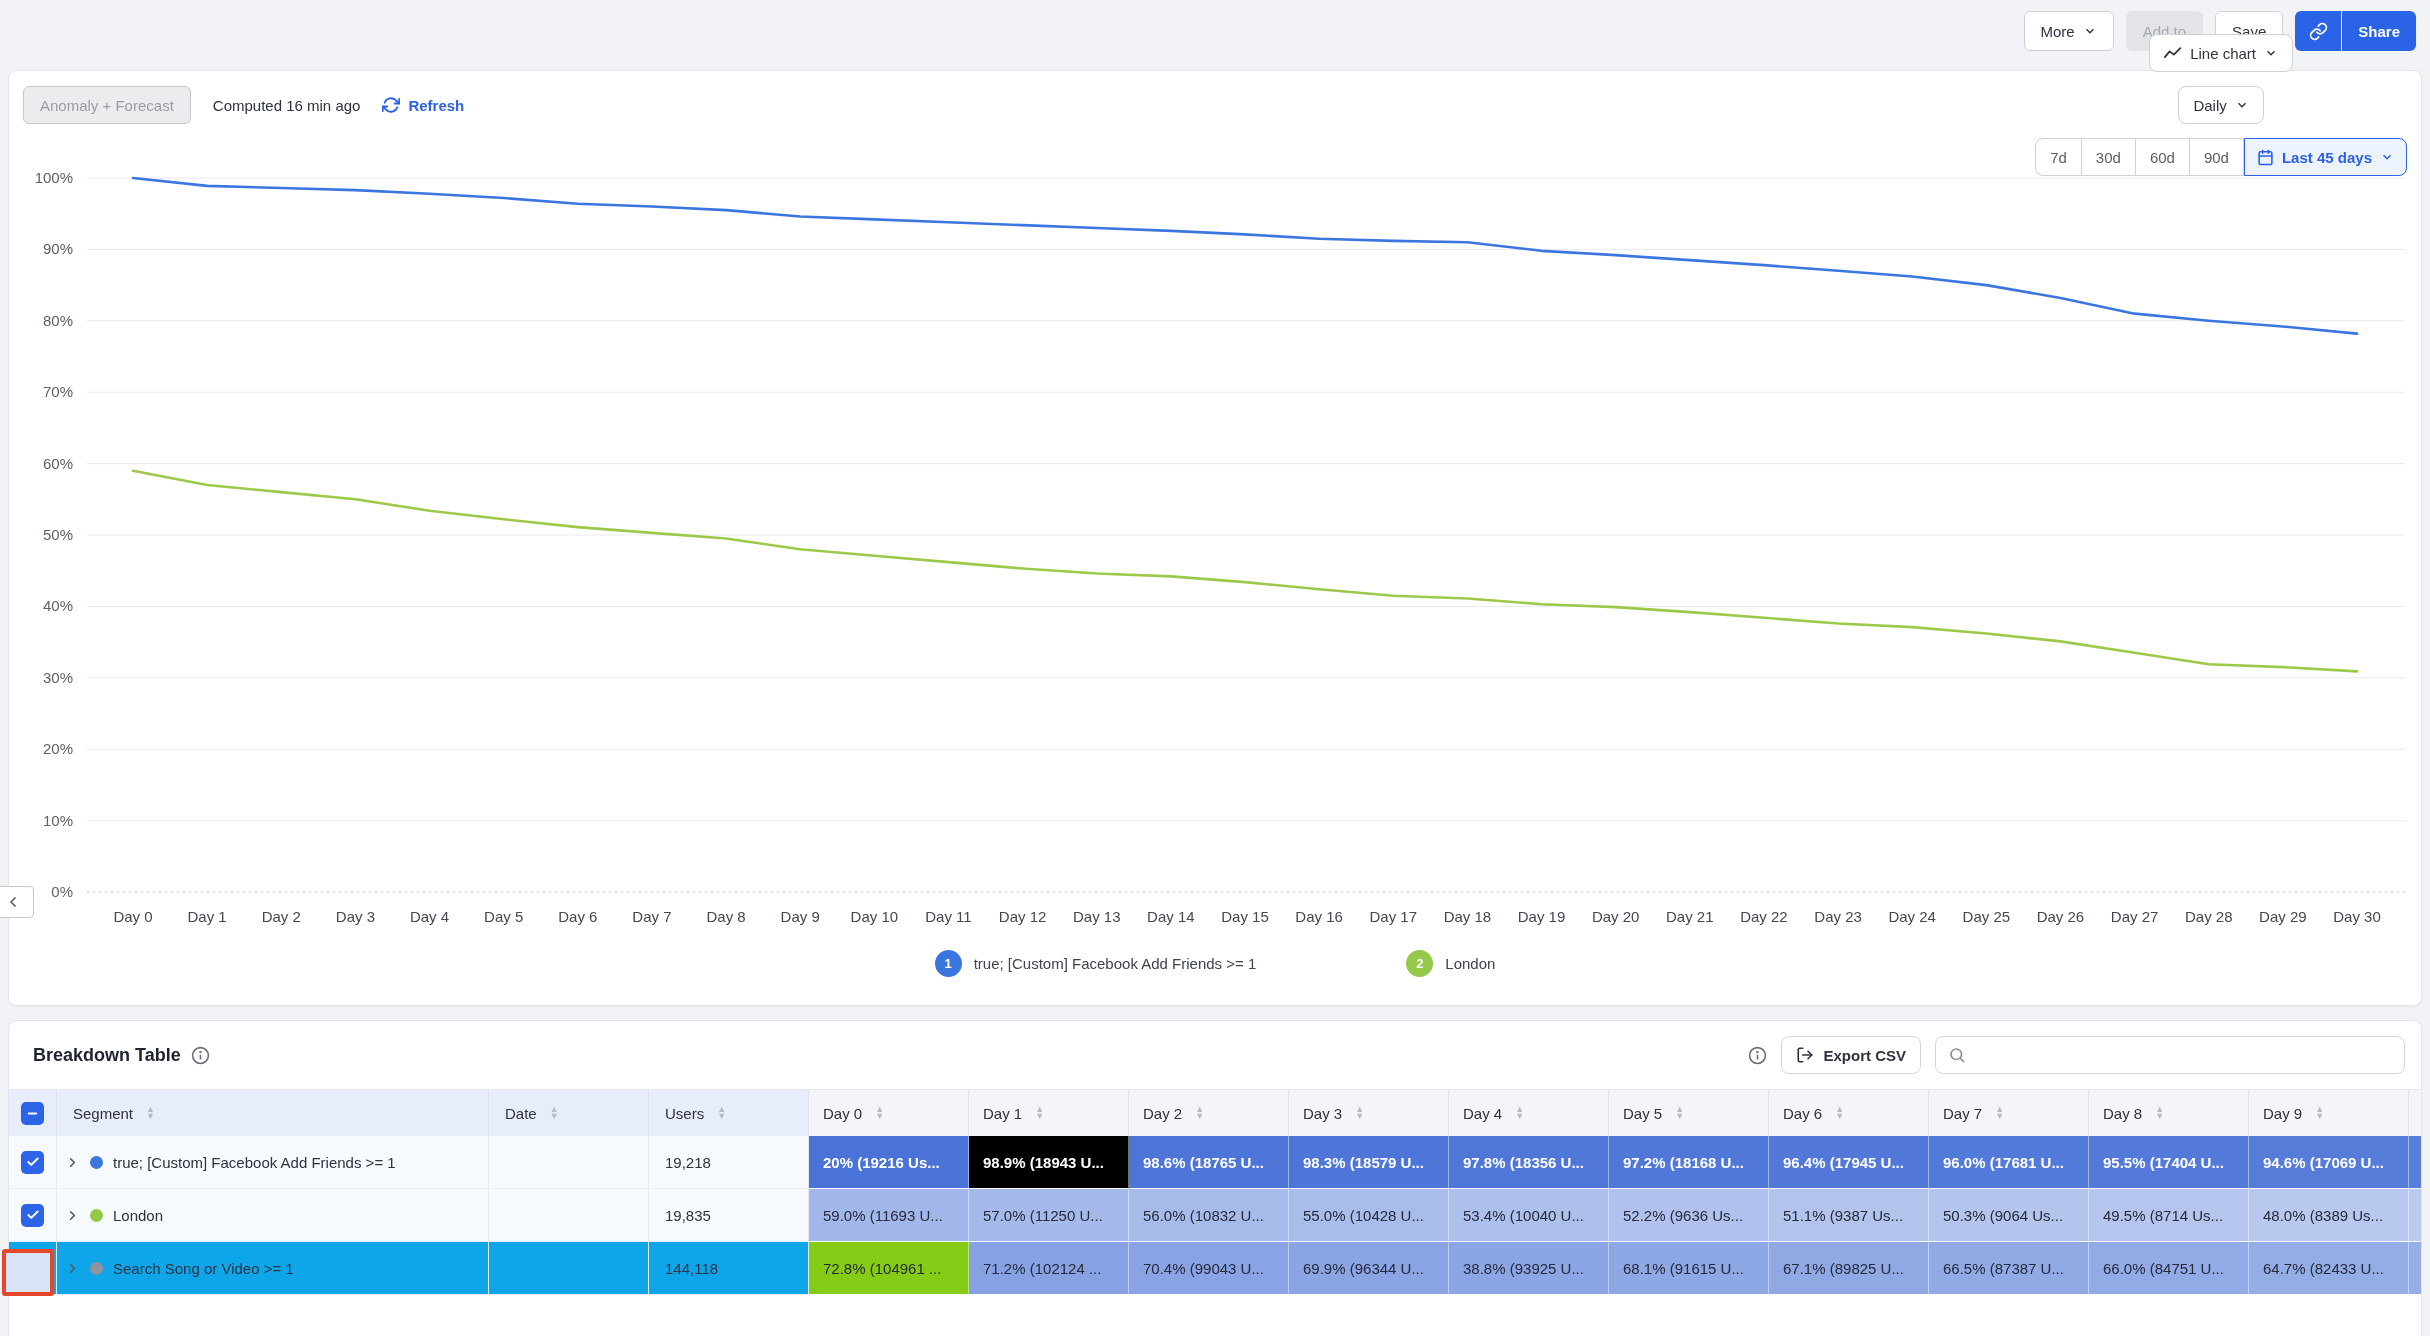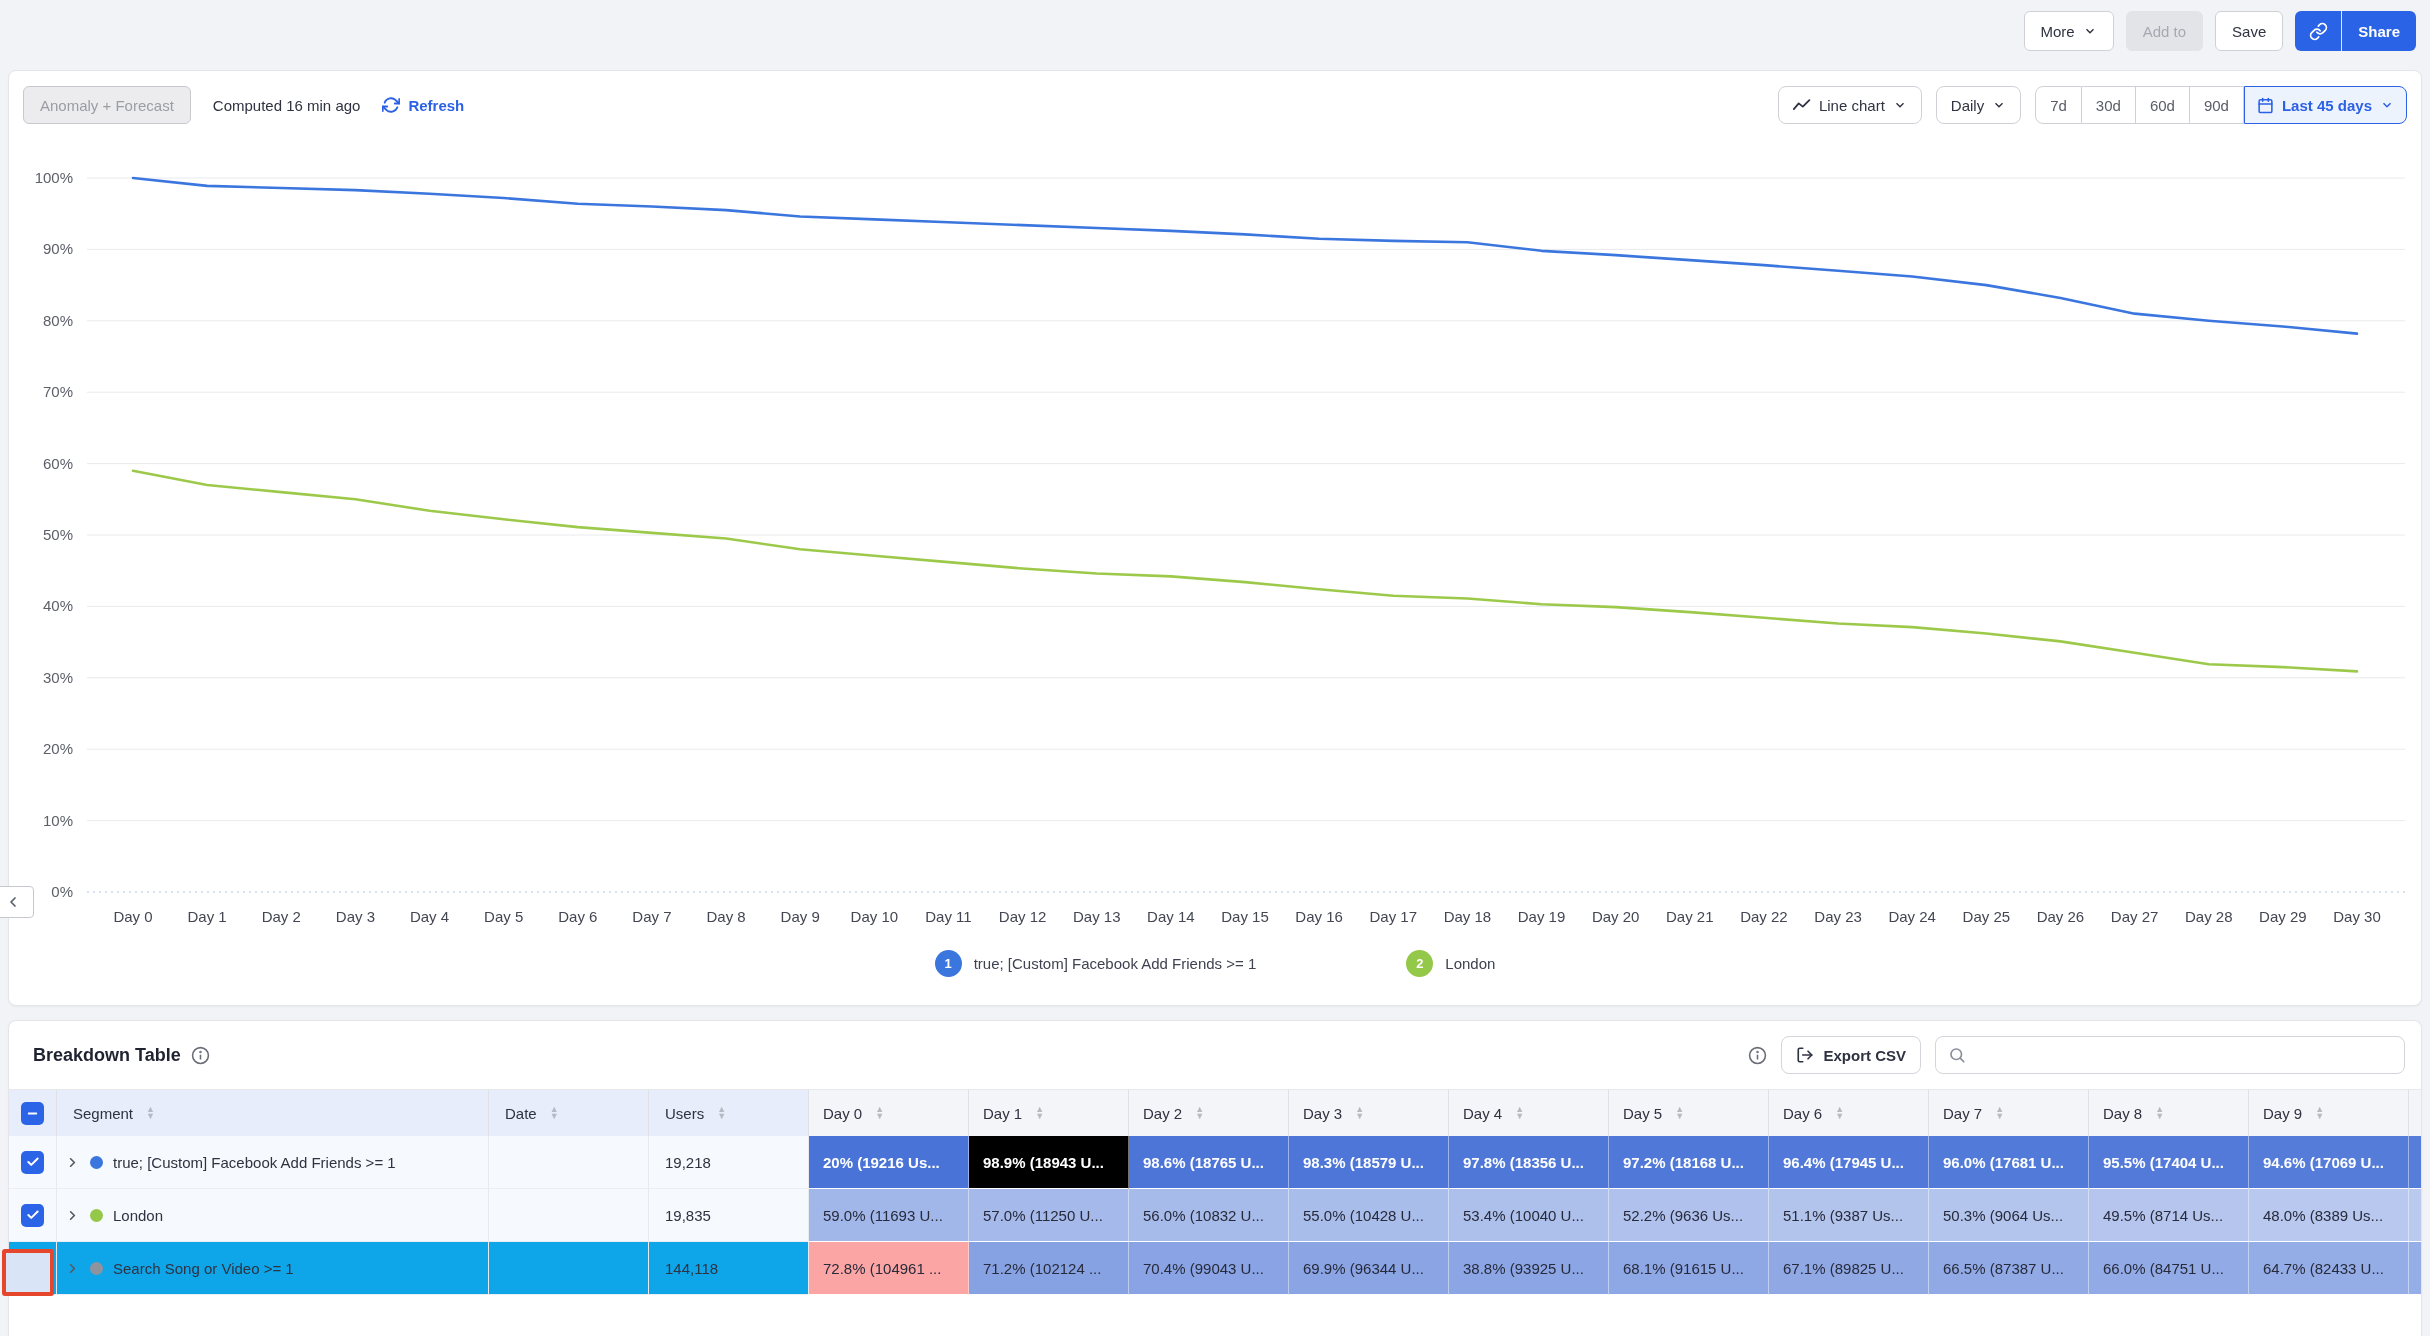--- a/index.html
+++ b/index.html
@@ -26,21 +26,21 @@
   .caret { width:14px; height:14px; }
   
   .card { position:absolute; left:8px; right:8px; background:#fff; border:1px solid #e4e5e9;
     border-radius:8px; box-shadow:0 1px 2px rgba(30,35,60,.04); }
   #chart-card { top:70px; height:936px; }
   #table-card { top:1020px; bottom:0; border-bottom:none; border-radius:8px 8px 0 0; overflow:hidden; }
   
   .chart-controls { position:absolute; top:14px; left:14px; right:14px; height:40px;
     display:flex; align-items:center; z-index:3; }
   .ctrl-left { display:flex; align-items:center; gap:22px; }
-  .ctrl-right { margin-left:auto; display:flex; align-items:center; gap:14px; }
+  .ctrl-right { margin-left:auto; display:flex; align-items:center; gap:14px;flex-direction:column; }
   .anomaly-btn { height:38px; padding:0 16px; display:flex; align-items:center;
     background:#ececef; border:1px solid #c7c9ce; border-radius:6px; color:#9b9da5;
     font-size:15px; font-weight:500; }
   .computed { font-size:15px; font-weight:500; color:#2f3240; }
   .refresh { display:flex; align-items:center; gap:8px; color:#2c61e5; font-size:15px; font-weight:700; cursor:pointer; }
   .sel-btn { height:38px; padding:0 14px; display:inline-flex; align-items:center; gap:8px;
     background:#fff; border:1px solid #cfd1d7; border-radius:8px; font-size:15px; font-weight:500; cursor:pointer; }
   .seg-group { display:flex; height:38px; }
   .seg { display:flex; align-items:center; justify-content:center; padding:0 14px;
     border:1px solid #cfd1d7; border-left:none; background:#fff; font-size:15px; color:#5a5d68; cursor:pointer; }
@@ -477,21 +477,21 @@
             <span class="expander">
               <svg width="15" height="15" viewBox="0 0 24 24" fill="none" stroke="#555862" stroke-width="2.6" stroke-linecap="round" stroke-linejoin="round">
                 <polyline points="9 6 15 12 9 18"></polyline>
               </svg>
             </span>
             <span class="dot" style="background: rgb(142, 147, 158);"></span>
             <span class="seg-label">Search Song or Video &gt;= 1</span>
           </div>
           <div class="td meta col-date"></div>
           <div class="td meta col-users">144,118</div>
-          <div class="td col-day daycell" style="background: #fca5a5; color: rgb(39, 42, 58);">72.8% (104961 ...</div>
+          <div class="td col-day daycell" style="background: #84cc16; color: rgb(39, 42, 58);">72.8% (104961 ...</div>
           <div class="td col-day daycell" style="background: rgb(135, 162, 227); color: rgb(39, 42, 58);">71.2% (102124 ...</div>
           <div class="td col-day daycell" style="background: rgb(137, 163, 228); color: rgb(39, 42, 58);">70.4% (99043 U...</div>
           <div class="td col-day daycell" style="background: rgb(138, 164, 228); color: rgb(39, 42, 58);">69.9% (96344 U...</div>
           <div class="td col-day daycell" style="background: rgb(140, 166, 229); color: rgb(39, 42, 58);">38.8% (93925 U...</div>
           <div class="td col-day daycell" style="background: rgb(142, 167, 229); color: rgb(39, 42, 58);">68.1% (91615 U...</div>
           <div class="td col-day daycell" style="background: rgb(144, 169, 229); color: rgb(39, 42, 58);">67.1% (89825 U...</div>
           <div class="td col-day daycell" style="background: rgb(145, 170, 230); color: rgb(39, 42, 58);">66.5% (87387 U...</div>
           <div class="td col-day daycell" style="background: rgb(146, 171, 230); color: rgb(39, 42, 58);">66.0% (84751 U...</div>
           <div class="td col-day daycell" style="background: rgb(149, 173, 230); color: rgb(39, 42, 58);">64.7% (82433 U...</div>
           <div class="td col-ovf daycell" style="background: rgb(150, 174, 231); color: rgb(39, 42, 58);">64.</div>

